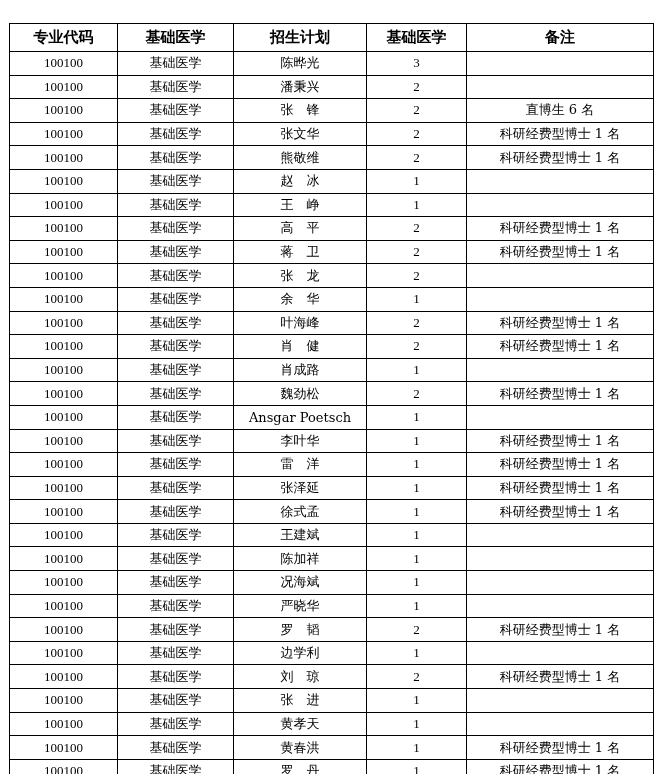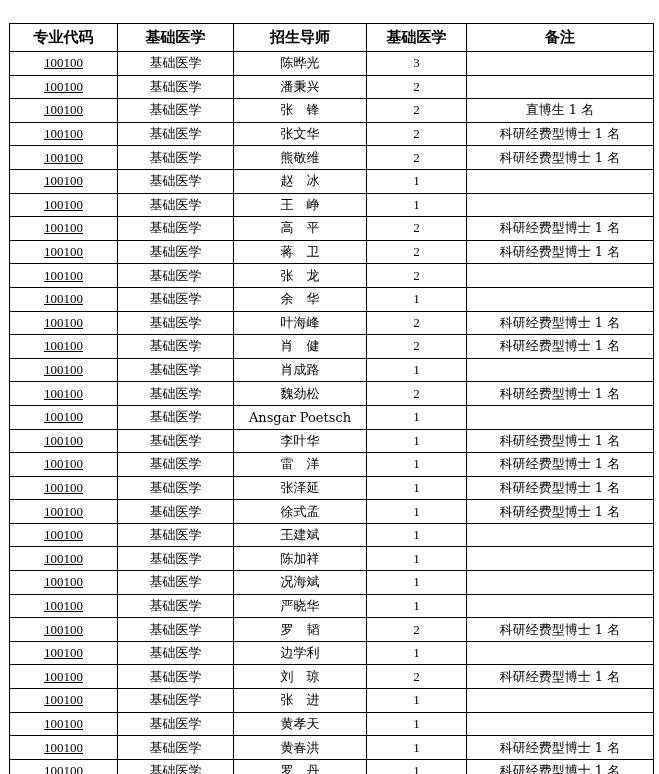--- a/index.html
+++ b/index.html
@@ -11,41 +11,41 @@
   }
   table.doc th, table.doc td {
     border: 1px solid #000; text-align: center; padding: 0;
     white-space: nowrap; overflow: hidden;
   }
   table.doc th {
     height: 27px; font-size: 15px; font-weight: bold;
     font-family: "DejaVu Sans", "Liberation Sans", sans-serif;
   }
   table.doc td { height: 22.6px; font-size: 13px; }
-  td.code { font-family: "Liberation Serif", serif; font-size: 14px; text-decoration: underline; }
+  td.code { font-family: "Liberation Serif", serif; font-size: 14px; }
   td.plan { font-family: "Liberation Serif", serif; font-size: 14px; }
   col.c1 { width: 108px; } col.c2 { width: 116px; } col.c3 { width: 133px; }
   col.c4 { width: 100px; } col.c5 { width: 187px; }
 </style>
 </head>
 <body>
 
 <table class="doc">
   <colgroup>
     <col class="c1">
       <col class="c2">
       <col class="c3">
       <col class="c4">
       <col class="c5">
   </colgroup>
   <thead>
     <tr>
       <th>专业代码</th>
       <th>基础医学</th>
-      <th>招生导师</th>
+      <th>招生计划</th>
       <th>基础医学</th>
       <th>备注</th>
     </tr>
   </thead>
   <tbody id="tbody">
       <tr>
         <td class="code">100100</td>
         <td class="major">基础医学</td>
         <td class="advisor">陈晔光</td>
         <td class="plan">3</td>
@@ -56,21 +56,21 @@
         <td class="major">基础医学</td>
         <td class="advisor">潘秉兴</td>
         <td class="plan">2</td>
         <td class="note"></td>
       </tr>
       <tr>
         <td class="code">100100</td>
         <td class="major">基础医学</td>
         <td class="advisor">张　锋</td>
         <td class="plan">2</td>
-        <td class="note">直博生 1 名</td>
+        <td class="note">直博生 6 名</td>
       </tr>
       <tr>
         <td class="code">100100</td>
         <td class="major">基础医学</td>
         <td class="advisor">张文华</td>
         <td class="plan">2</td>
         <td class="note">科研经费型博士 1 名</td>
       </tr>
       <tr>
         <td class="code">100100</td>

